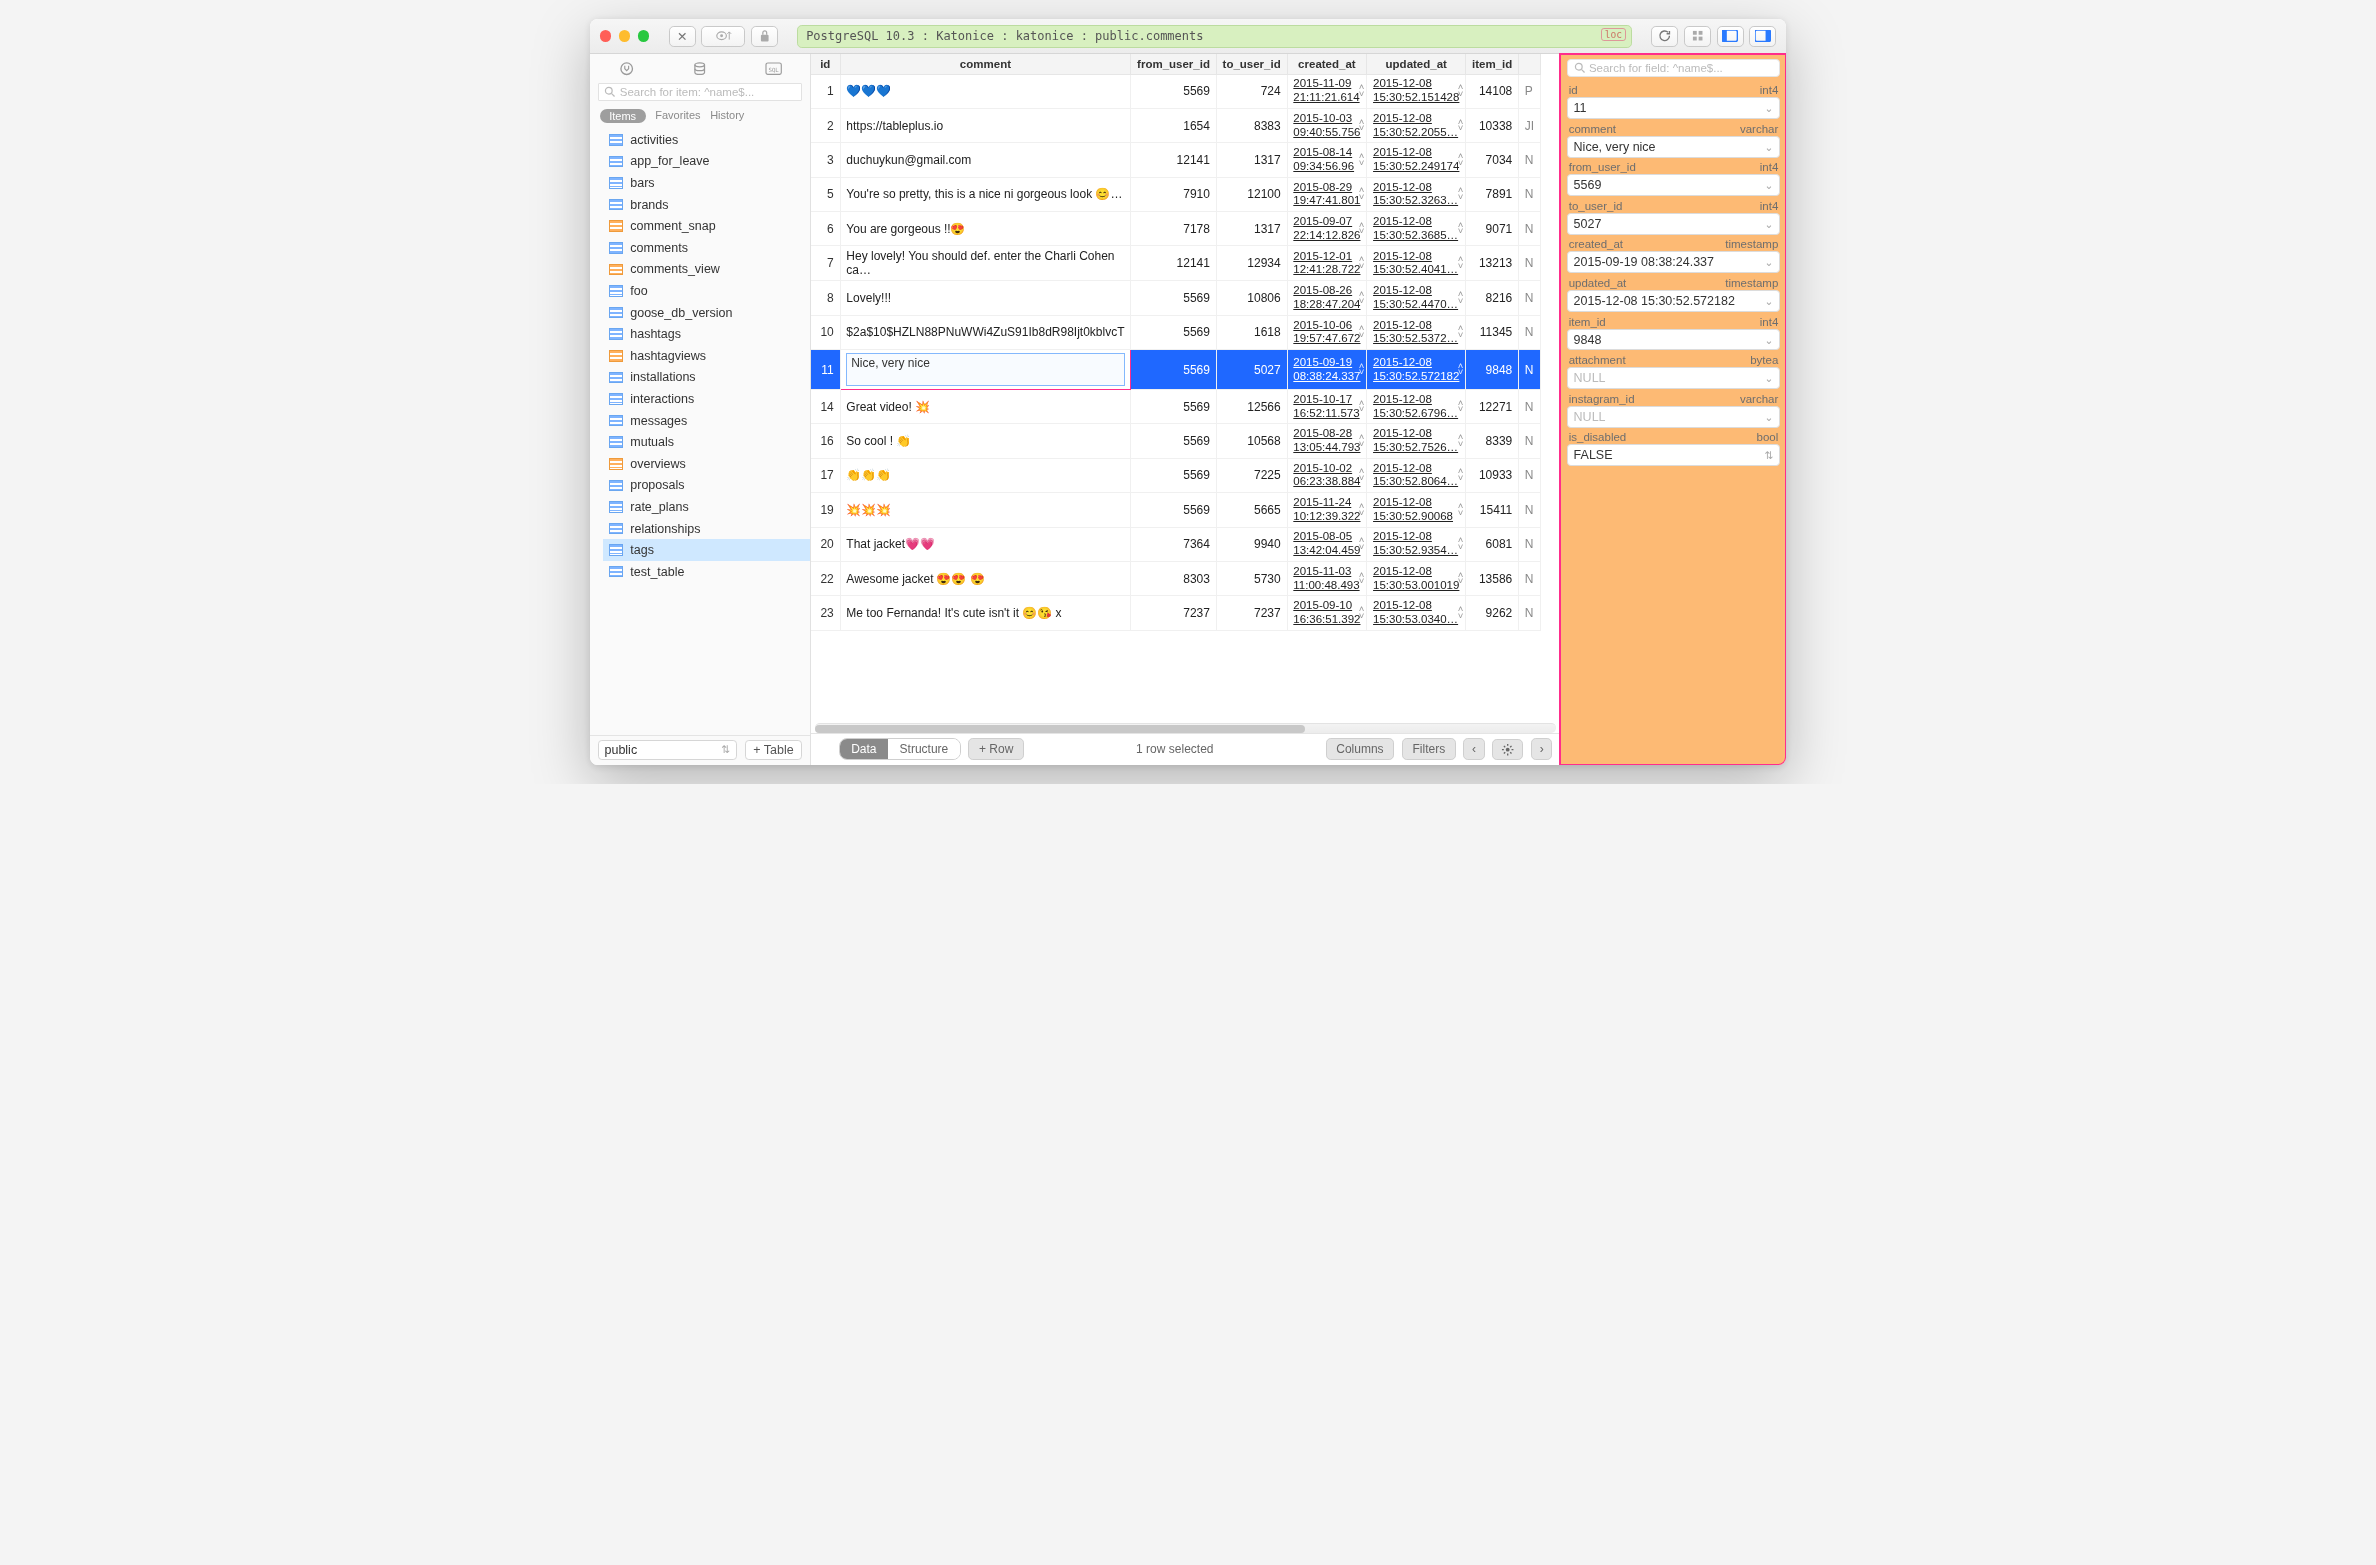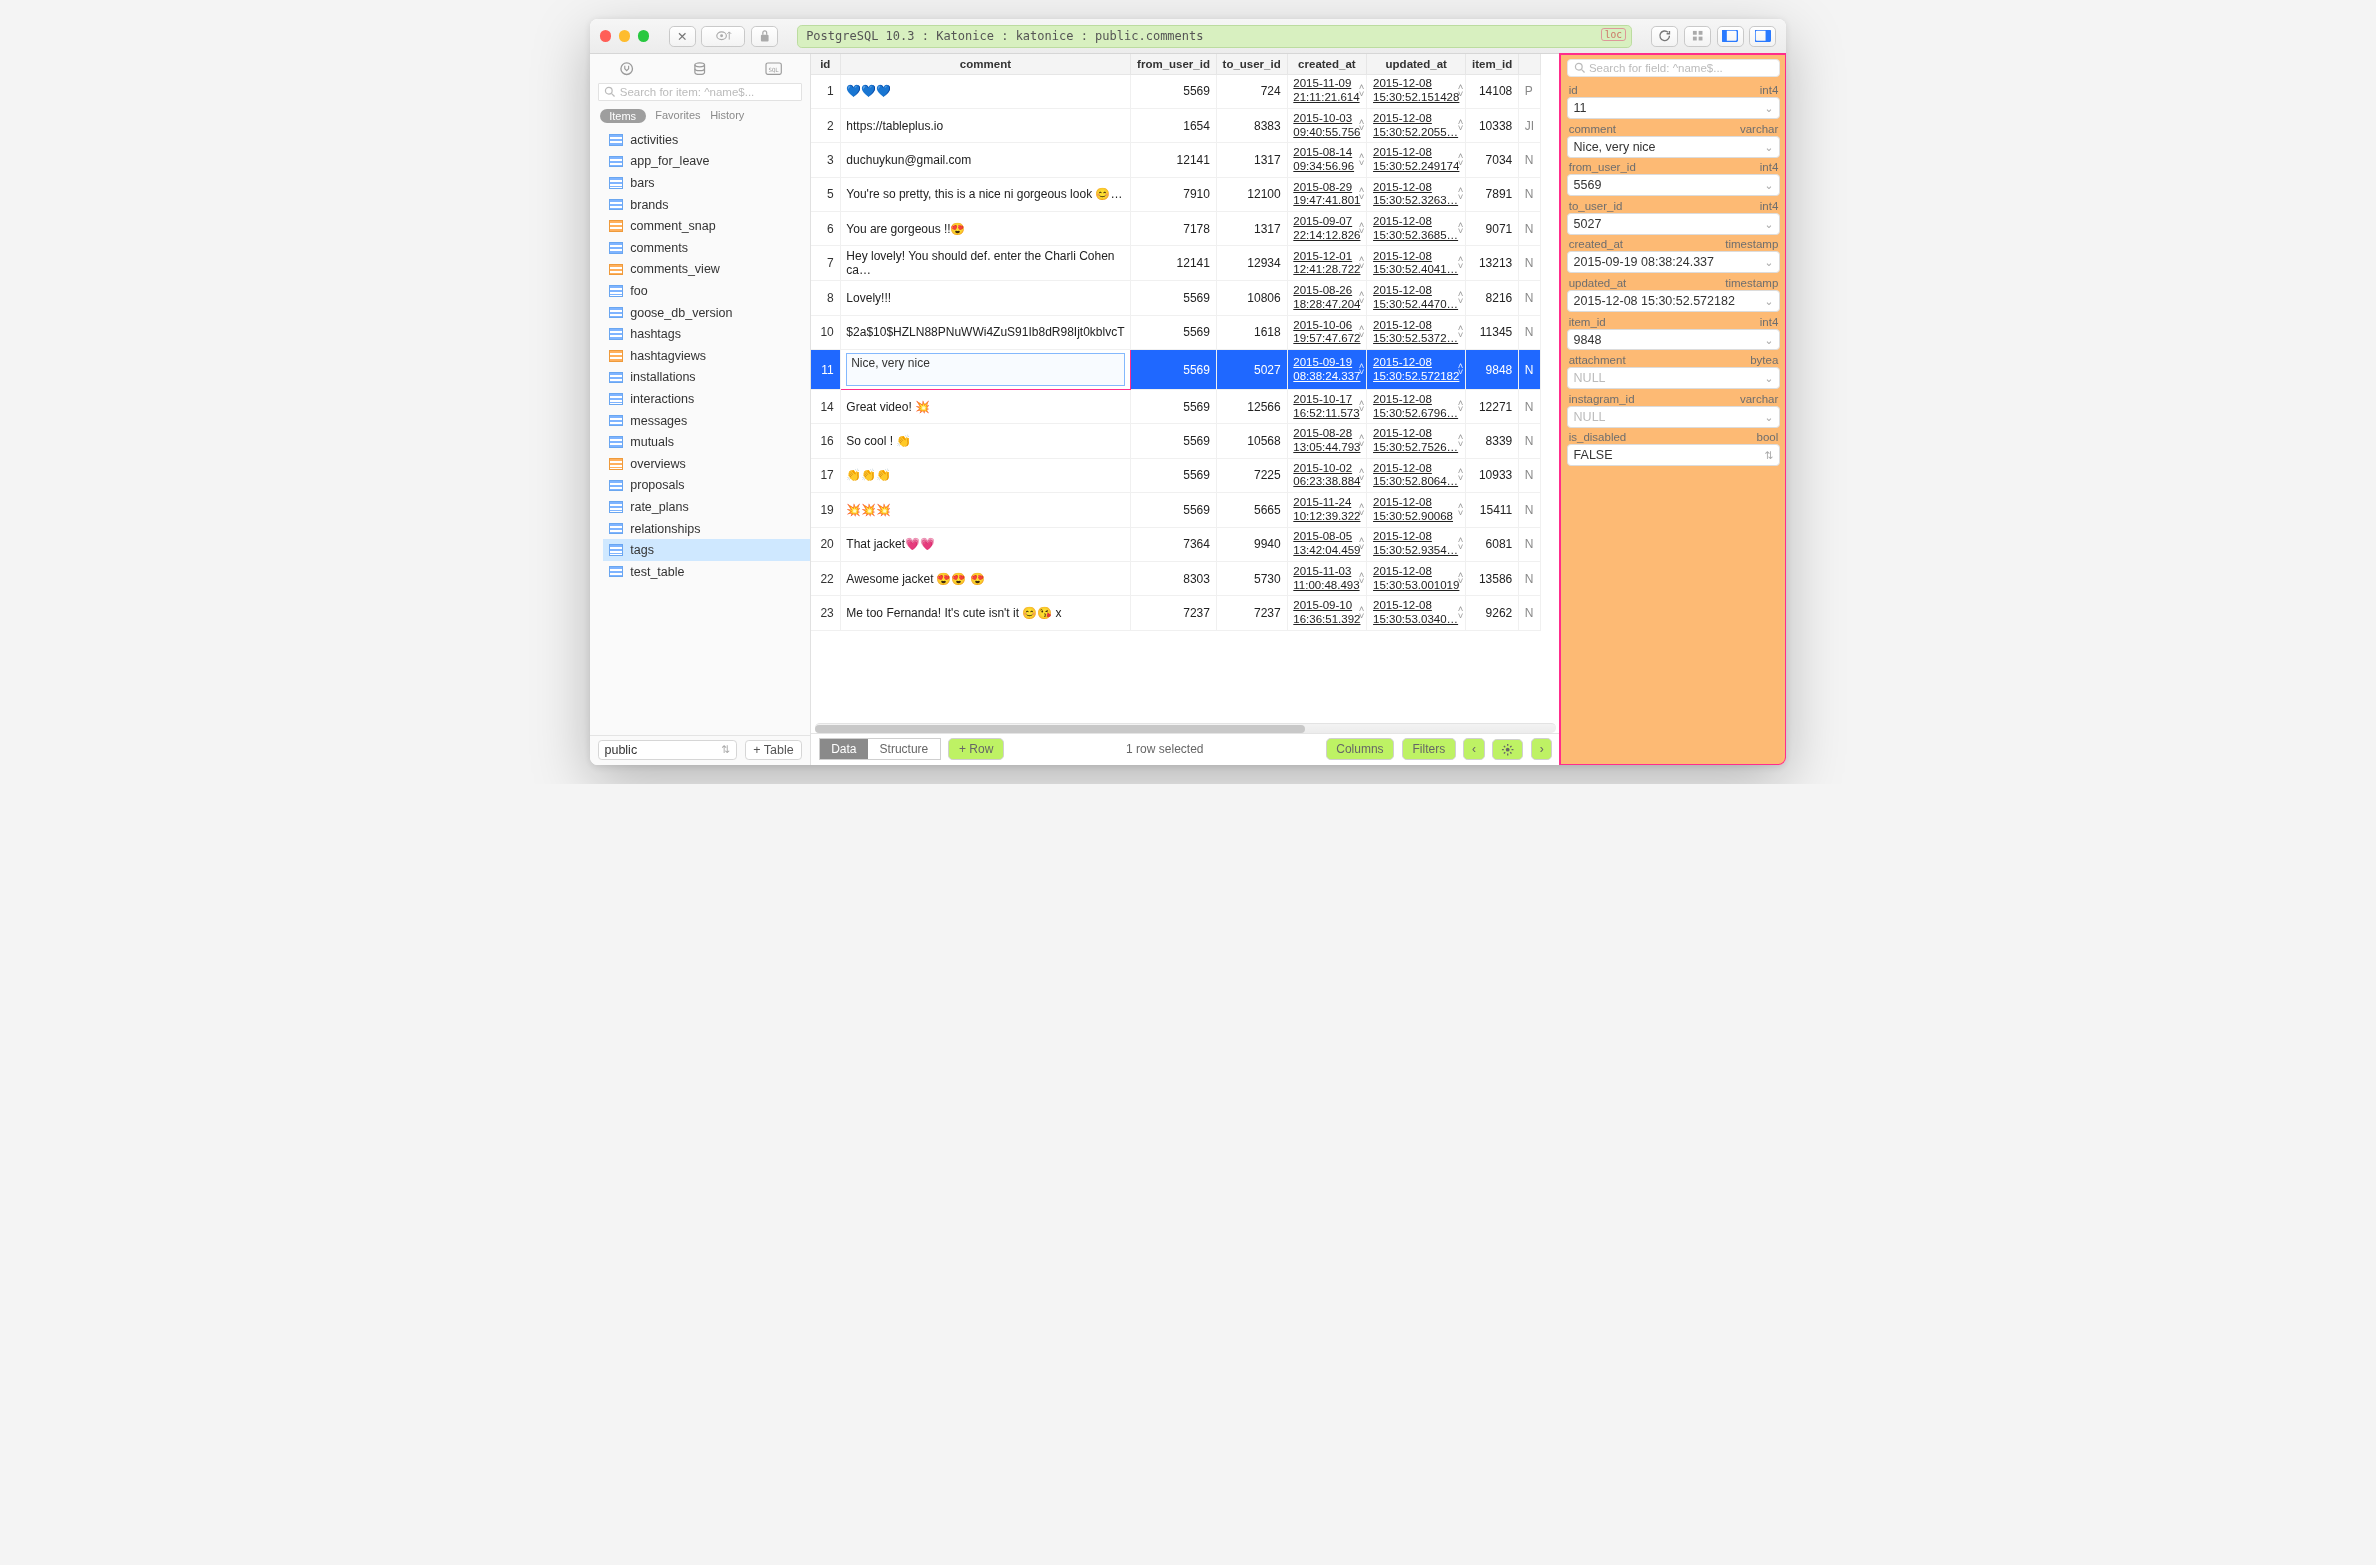--- a/index.html
+++ b/index.html
@@ -165,24 +165,24 @@
   height:100%;
 }
 .hscroll{height:9.6px;background:linear-gradient(#f3f3f3,#ececec);border-top:1px solid #e3e3e3;margin:0 3.8px;border-radius:4.8px; position:relative;}
 .hscroll .thumb{position:absolute;left:0;top:1px;height:7.7px;width:490px;background:#c8c8c8;border-radius:4.8px;}
 
 .center-footer{
   border-top:1px solid #e4e4e4;
   padding:4.8px 7.7px;
   display:flex; align-items:center; gap:7.7px; font-size:12px; color:#666;
 }
-.seg { display:flex; border:1px solid #cfcfcf; border-radius:0; overflow:hidden;}
+.seg { display:flex; border:1px solid #cfcfcf; border-radius:8px; overflow:hidden;margin-left:20px;}
 .seg .segbtn{padding:2.9px 11.5px; background:#fff;}
 .seg .segbtn.active{background:#8a8a8a;color:#fff;}
-.btn-sq{border:1px solid #cfcfcf;border-radius:4.8px;padding:2.9px 9.6px;background:#bef264;}
+.btn-sq{border:1px solid #cfcfcf;border-radius:4.8px;padding:2.9px 9.6px;background:#e5e5e5;}
 .center-footer .spacer{flex:1;text-align:center;}
 
 
 .rightpanel {
   width: 226px;
   border-left:1px solid #e4e4e4;
   background:#fdba74;
   display:flex;flex-direction:column;
   outline:2.9px solid #ff2d8b;
   outline-offset:-1.9px;

